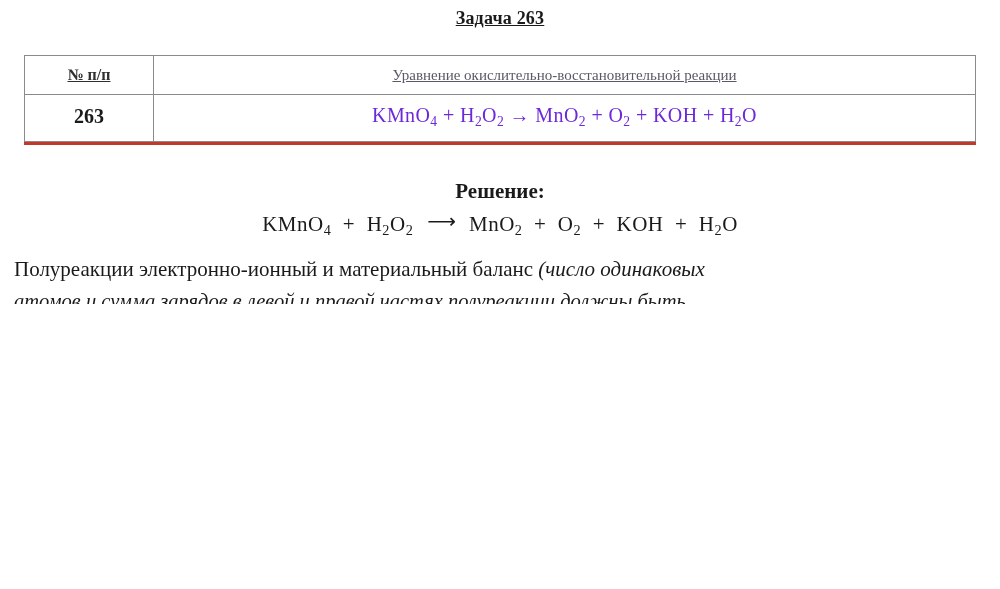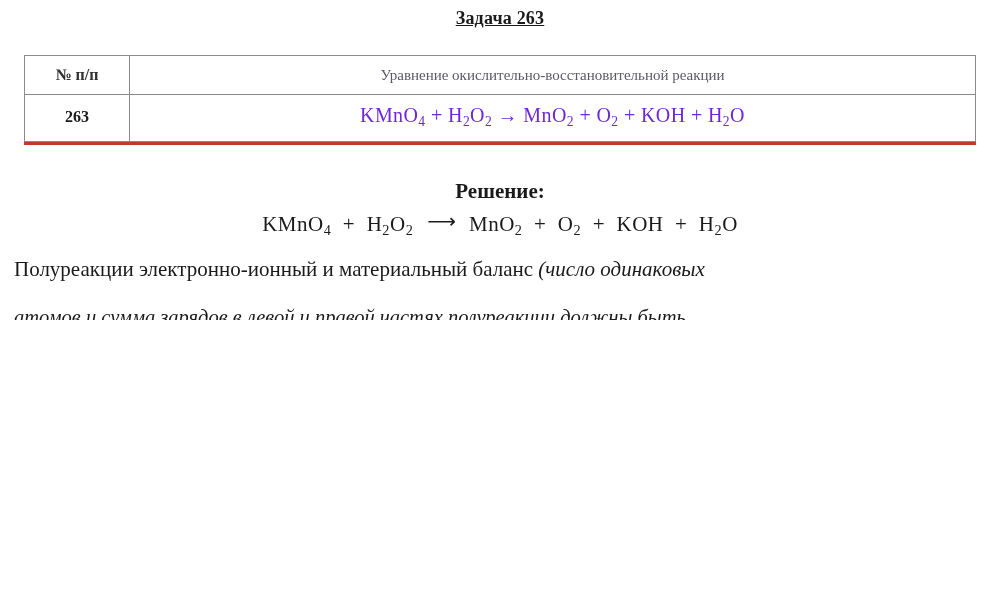--- a/index.html
+++ b/index.html
@@ -51,37 +51,38 @@
   }
   table.ovr th, table.ovr td {
     border: 1px solid #8a8a8a;
     text-align: center;
     vertical-align: middle;
   }
   table.ovr th {
     font-size: 15px;
     color: #5a5a66;
     font-weight: normal;
-    padding: 10px 4px;
+    padding: 10px 16px;
     font-family: "Liberation Serif", serif;
+    text-decoration: underline;
   }
   table.ovr th.num-col {
     width: 96px;
     font-weight: bold;
     color: #303030;
     font-size: 16px;
   }
   table.ovr td {
     padding: 9px 4px 11px 4px;
     font-size: 20px;
     color: #6d28d9;
   }
   table.ovr td.num-cell {
     font-weight: bold;
-    font-size: 16px;
+    font-size: 20px;
     color: #1a1a1a;
   }
   .eqn-cell {
     letter-spacing: 0.4px;
   }
   sub {
     font-size: 0.68em;
     vertical-align: -0.28em;
   }
   .solution {
@@ -113,21 +114,21 @@
   .para2 {
     font-size: 21px;
     line-height: 1.78;
     text-align: justify;
     margin: 12px 14px 0 14px;
   }
   .ital {
     font-style: italic;
   }
   .clipped {
-    margin-top: 18px;
+    margin-top: 2px;
     font-size: 20.5px;
     font-style: italic;
     text-align: left;
     margin-left: 14px;
     margin-right: 14px;
     height: 14px;
     overflow: hidden;
   }
 </style>
 </head>

